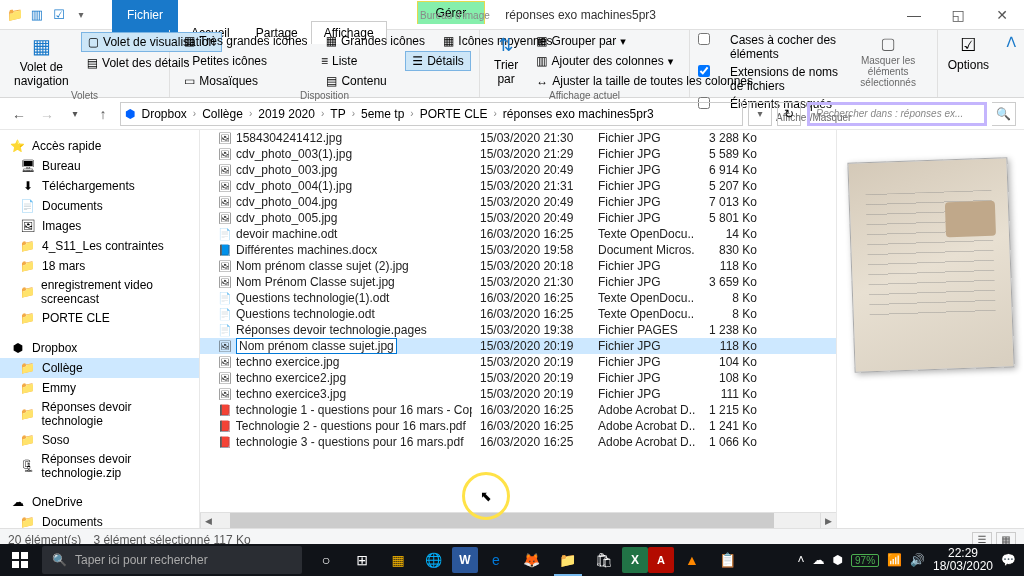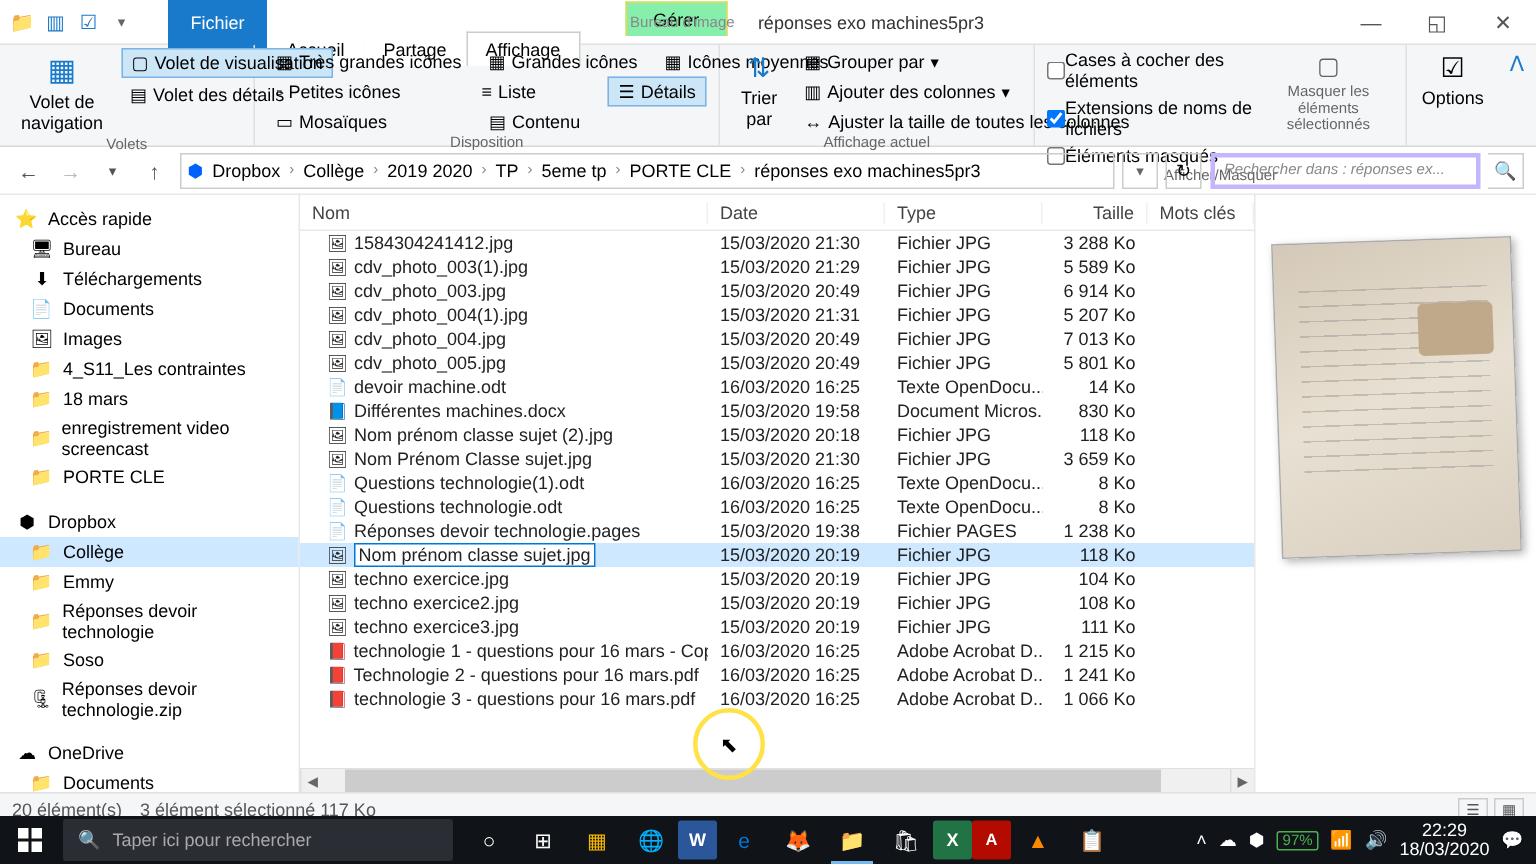--- a/index.html
+++ b/index.html
@@ -21,21 +21,21 @@
 
 
 .ribbon { height: 68px; background: #f5f6f7; border-bottom: 1px solid #d8d8d8; display: flex; }
 .ribbon-group { border-right: 1px solid #e0e0e0; padding: 2px 8px 0 8px; display: flex; flex-direction: column; justify-content: space-between; }
 .ribbon-group .gtitle { font-size: 10px; color: #666; text-align: center; padding-bottom: 2px; }
 .ribbon-row { display: flex; gap: 6px; align-items: center; }
 .ribbon-col { display: flex; flex-direction: column; gap: 2px; }
 .ribbon-btn { padding: 2px 6px; font-size: 11px; display: flex; align-items: center; gap: 4px; white-space: nowrap; }
 .ribbon-btn.sel { background: #cde6f7; border: 1px solid #7bb4e3; }
 .ribbon-big { display: flex; flex-direction: column; align-items: center; justify-content: center; padding: 2px 6px; gap: 2px; font-size: 11px; text-align: center; }
-.ribbon-check { display: flex; align-items: center; gap: 0; font-size: 11px; padding: 1px 0; }
+.ribbon-check { display: flex; align-items: flex-start; gap: 20px; font-size: 11px; padding: 1px 0; }
 .ribbon-check input { width: 12px; height: 12px; }
 
 
 .navbar { height: 32px; display: flex; align-items: center; padding: 0 8px; gap: 6px; border-bottom: 1px solid #e8e8e8; }
 .nav-arrow { width: 22px; height: 22px; display: flex; align-items: center; justify-content: center; color: #555; font-size: 14px; }
 .addr { flex: 1; border: 1px solid #ccc; height: 24px; display: flex; align-items: center; padding: 0 4px; gap: 2px; font-size: 12px; overflow: hidden; }
 .addr .crumb { padding: 0 4px; white-space: nowrap; }
 .addr .sep { color: #888; font-size: 10px; }
 .searchbox { width: 180px; border: 3px solid #c4b5fd; height: 24px; display: flex; align-items: center; padding: 0 6px; color: #888; font-size: 10px; font-style: italic; }
 .refresh { width: 24px; height: 24px; border: 1px solid #ccc; display: flex; align-items: center; justify-content: center; margin-left: -1px; }
@@ -347,27 +347,20 @@
         <span class="side-icon">☁</span>
         <span>OneDrive</span>
       </div>
       <div class="side-item">
         <span class="side-icon">📁</span>
         <span>Documents</span>
       </div>
     </div>
 
   <div class="filepane">
-    <div class="columns">
-      <div class="col nom">Nom</div>
-      <div class="col date">Date</div>
-      <div class="col type">Type</div>
-      <div class="col taille">Taille</div>
-      <div class="col mots">Mots clés</div>
-    </div>
     <div class="filelist" id="filelist">
         <div class="filerow">
           <div class="cell nom">
             <span class="file-icon">🖼</span>
             <span>1584304241412.jpg</span>
           </div>
           <div class="cell date">15/03/2020 21:30</div>
           <div class="cell type">Fichier JPG</div>
           <div class="cell taille">3 288 Ko</div>
         </div>

